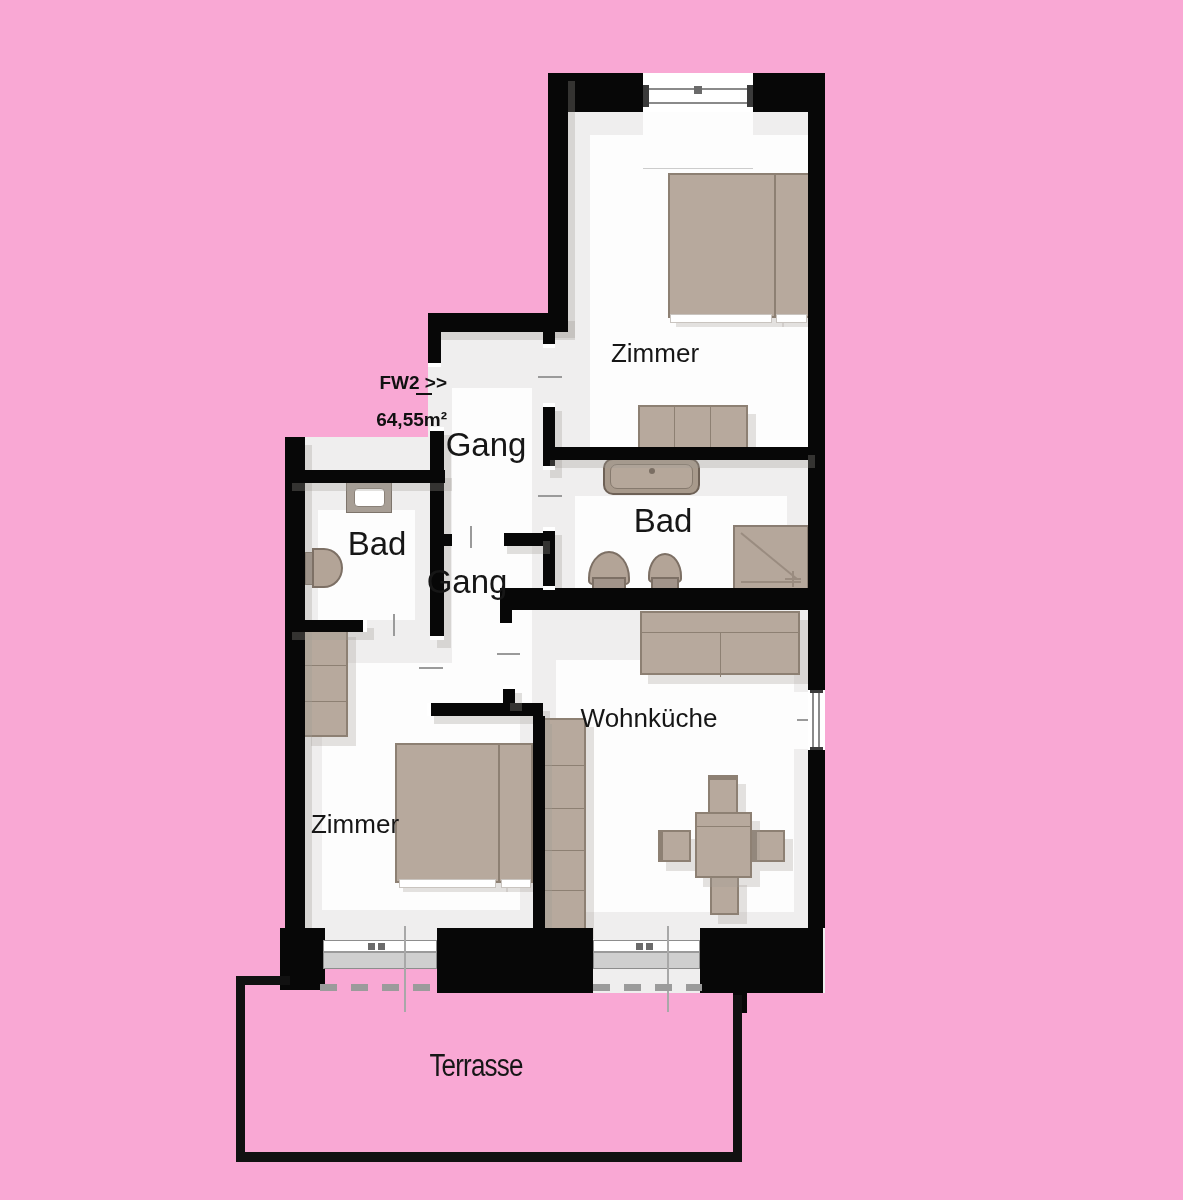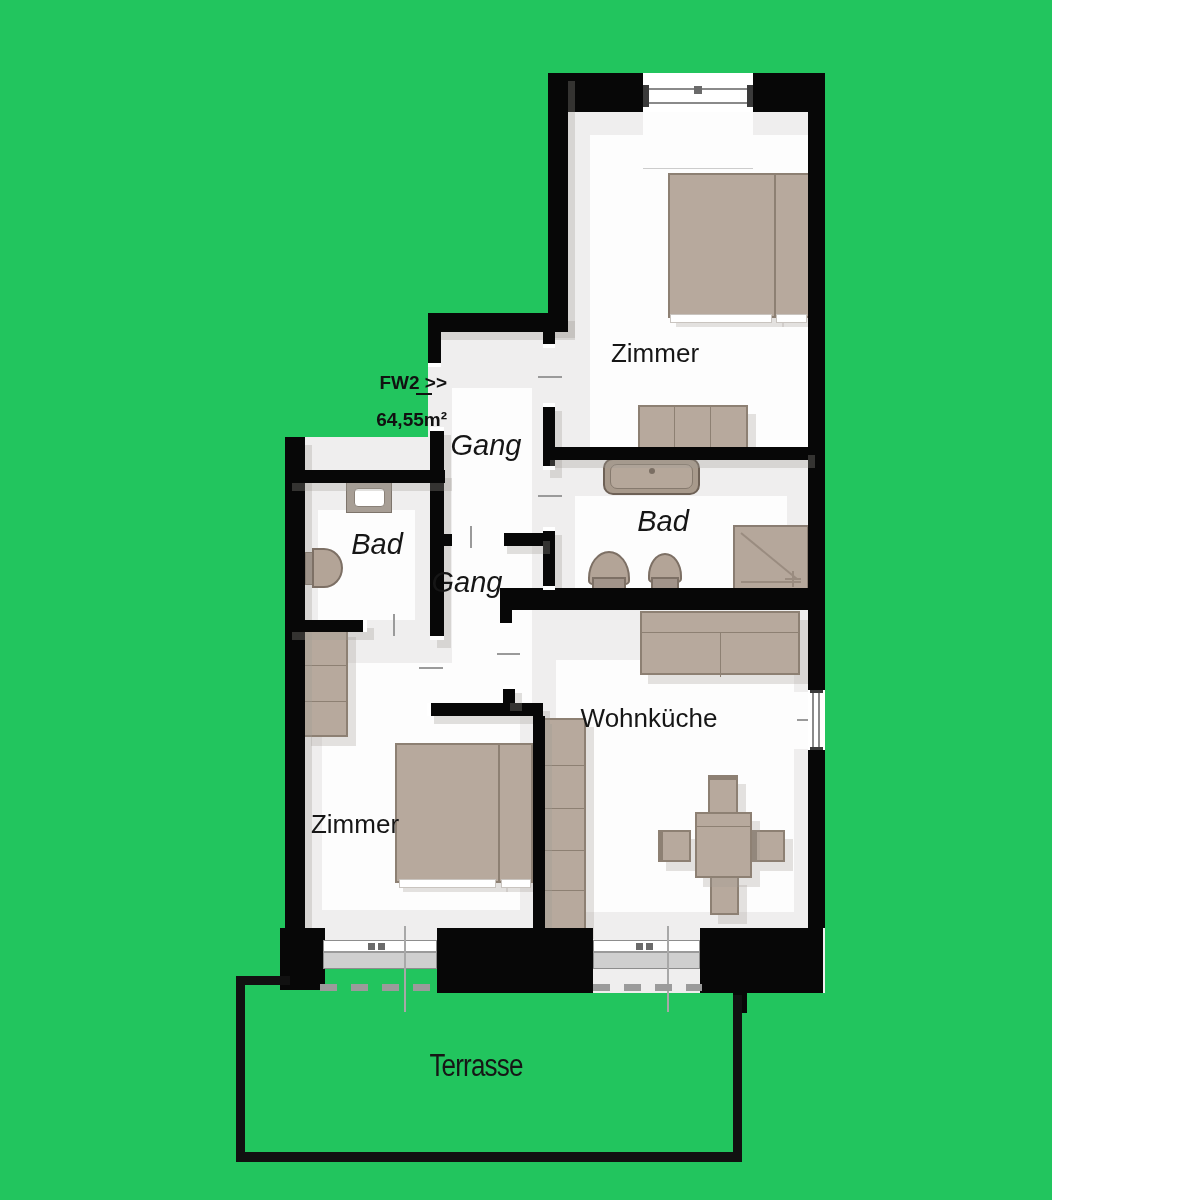--- a/index.html
+++ b/index.html
@@ -1,31 +1,31 @@
 <!DOCTYPE html>
 <html><head>
 <meta charset="utf-8">
 <style>
   html,body{margin:0;padding:0;background:#fff;}
-  #canvas{position:relative;width:1052px;height:1200px;background:#22c55e;overflow:hidden;
+  #canvas{position:relative;width:1183px;height:1200px;background:#f9a8d4;overflow:hidden;
           font-family:"Liberation Sans", sans-serif;}
   .abs{position:absolute;box-sizing:border-box;}
   .floor{background:#efeeee;}
   .room{background:#fdfdfd;}
   .wall{background:#070707;}
   .sh{box-shadow:7px 8px 0 rgba(160,155,148,0.30);}
   .cap{background:#ffffff;}
   .furn{background:#b7a99d;border:2px solid #8d8073;box-shadow:8px 9px 0 rgba(160,155,148,0.28);}
   .fix{background:#b3a497;border:2px solid #7d7065;}
   .marker{background:#9a9a9a;}
   .dash{height:7px;background:repeating-linear-gradient(90deg,#9b9b9b 0 17px,transparent 17px 31px);}
   .secline{background:#a8a8a8;}
   .tborder{background:#111111;}
   .lbl{position:absolute;transform:translate(-50%,-50%);color:#161616;font-size:26px;white-space:nowrap;}
-  .lbl-small{font-size:29px;font-style:italic;}
+  .lbl-small{font-size:33px;}
   .terr{font-size:31px;letter-spacing:-1px;transform:translate(-50%,-50%) scaleX(0.84);}
   .fwtxt{position:absolute;width:118px;text-align:right;font-weight:bold;font-size:19px;color:#111;line-height:21px;}
   .winband{background:#ffffff;border:1px solid #8d8d8d;}
   .winband .glaz{position:absolute;left:0;right:0;height:9px;top:1px;border-bottom:2px solid #9a9a9a;background:#fff;}
   .winband .sill{position:absolute;left:0;right:0;bottom:0;height:15px;background:#cfcfcf;border-top:1px solid #9a9a9a;}
   .divline{position:absolute;background:#8d8073;}
   .whiteline{position:absolute;background:#ffffff;border:1px solid #c9c4bf;box-sizing:border-box;}
 </style>
 </head>
 <body>

